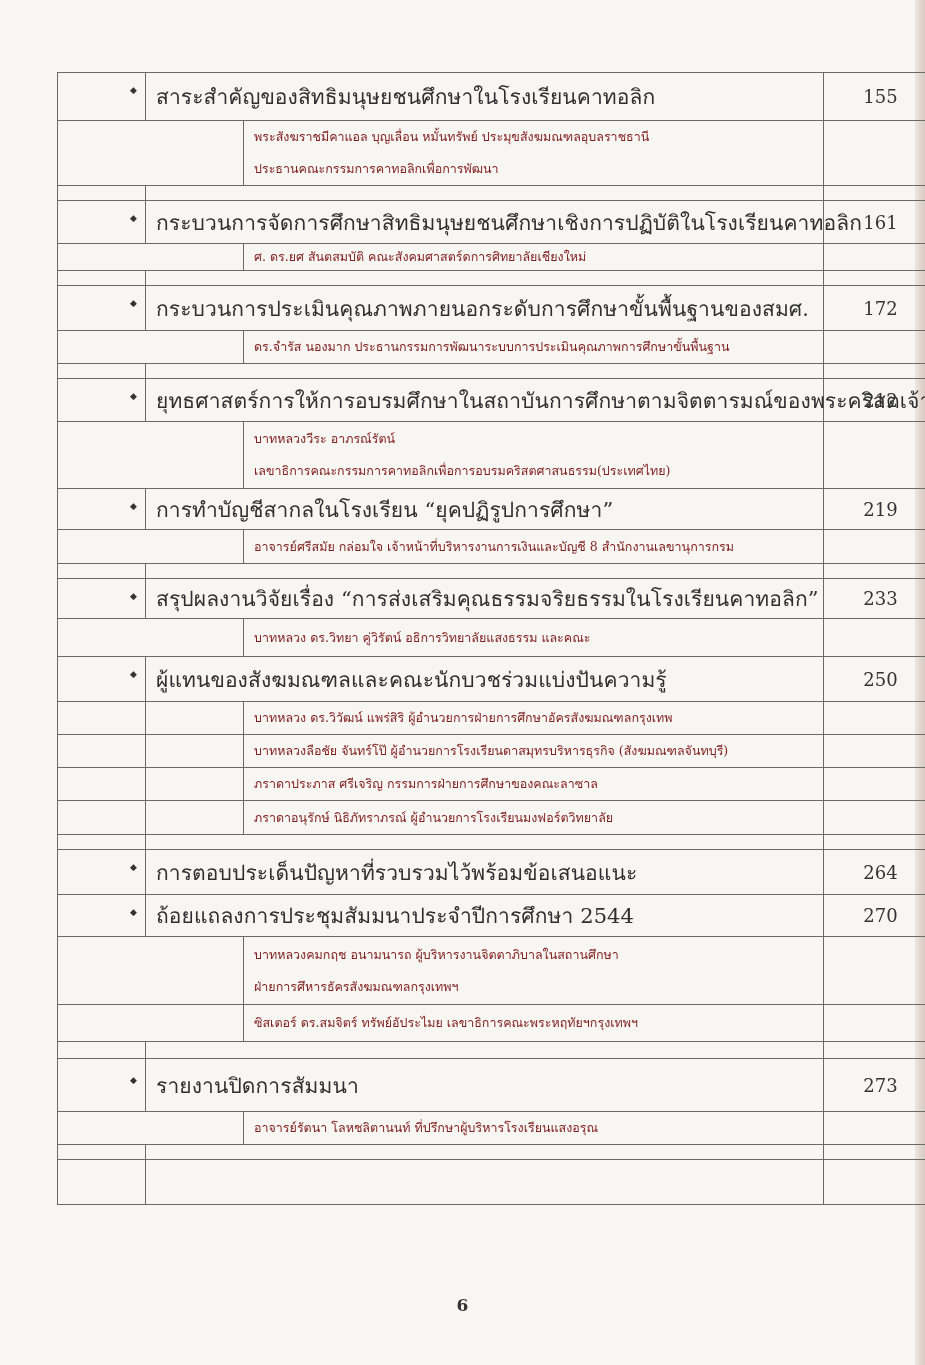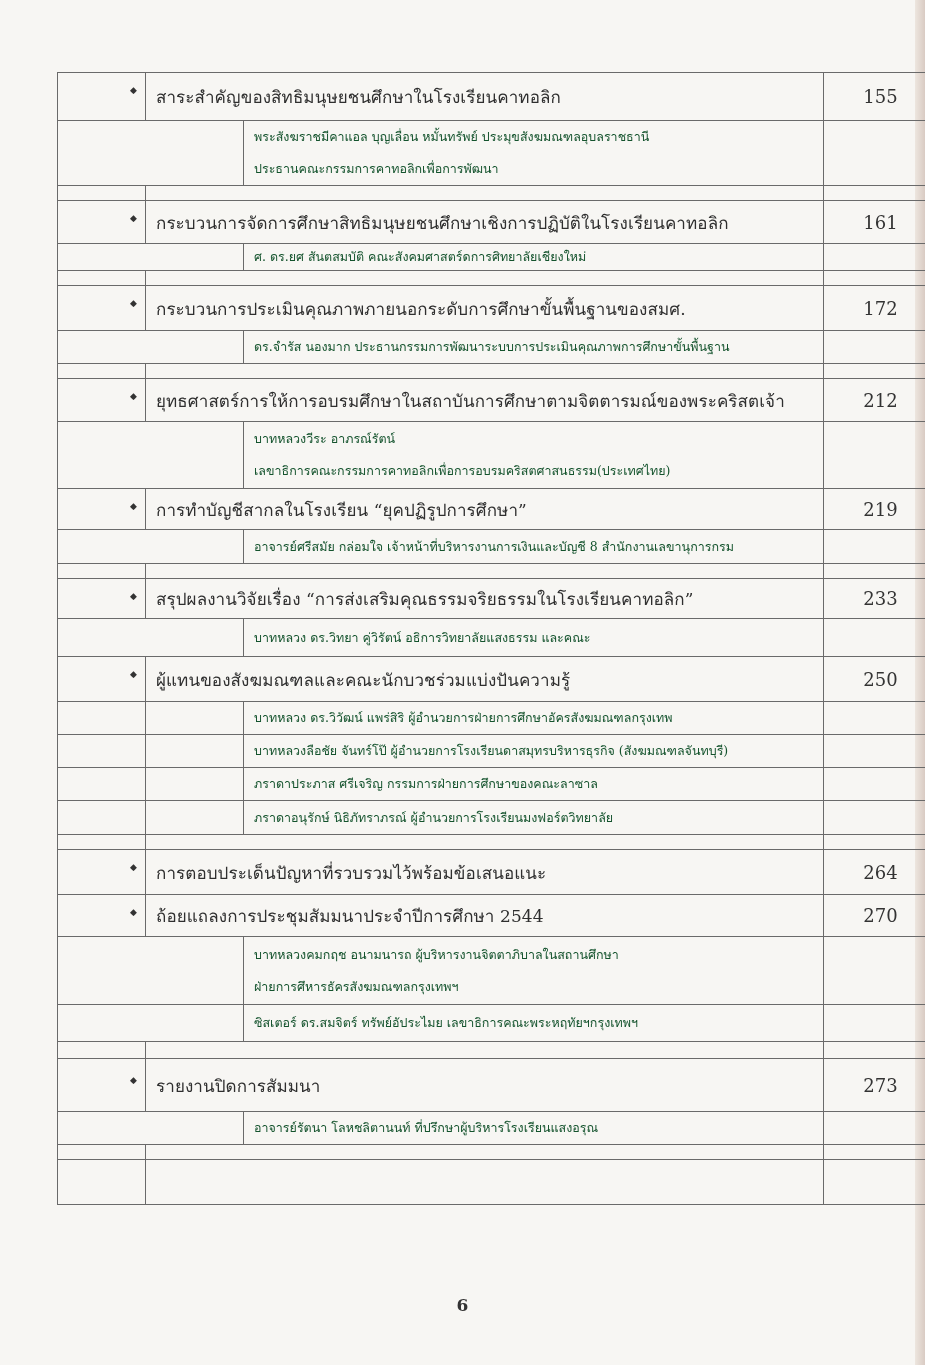--- a/index.html
+++ b/index.html
@@ -23,29 +23,29 @@
   .c-bul { width:88px; }
   .c-mid { width:98px; }
   .c-sub { width:580px; }
   .c-pg  { width:104px; }
 
   .bullet {
     text-align:right; vertical-align:top !important; padding:12px 8px 0 0 !important;
     font-size:9px; color:#333;
   }
   .title {
-    font-size:17px; padding-left:10px !important; white-space:nowrap;
+    font-size:21px; padding-left:10px !important; white-space:nowrap;
     letter-spacing:0.1px; color:#2f2f2f;
   }
   .pg {
     text-align:center; font-size:18px; color:#333; padding-left:10px !important;
   }
   .sub {
     font-size:12.5px; padding-left:10px !important; line-height:32px; white-space:nowrap;
-    color:#14532d;
+    color:#7f1d1d;
   }
   .footer {
     position:absolute; left:0; width:925px; top:1295px; text-align:center;
     font-size:17px; font-weight:bold; color:#333;
   }
 </style>
 </head>
 <body>
 
 <div class="edge"></div>

